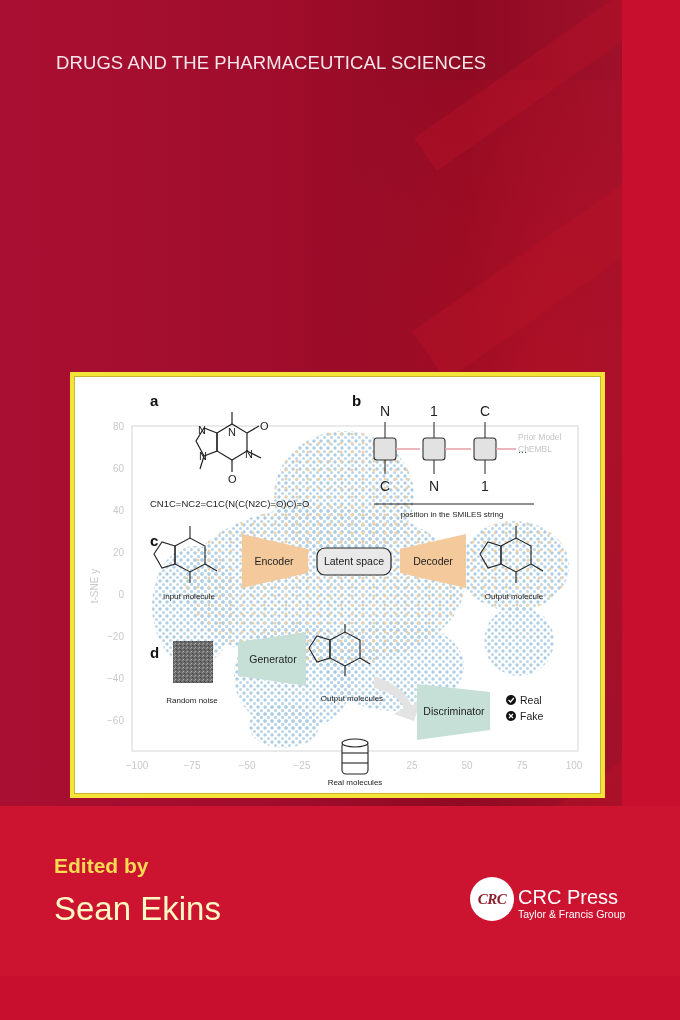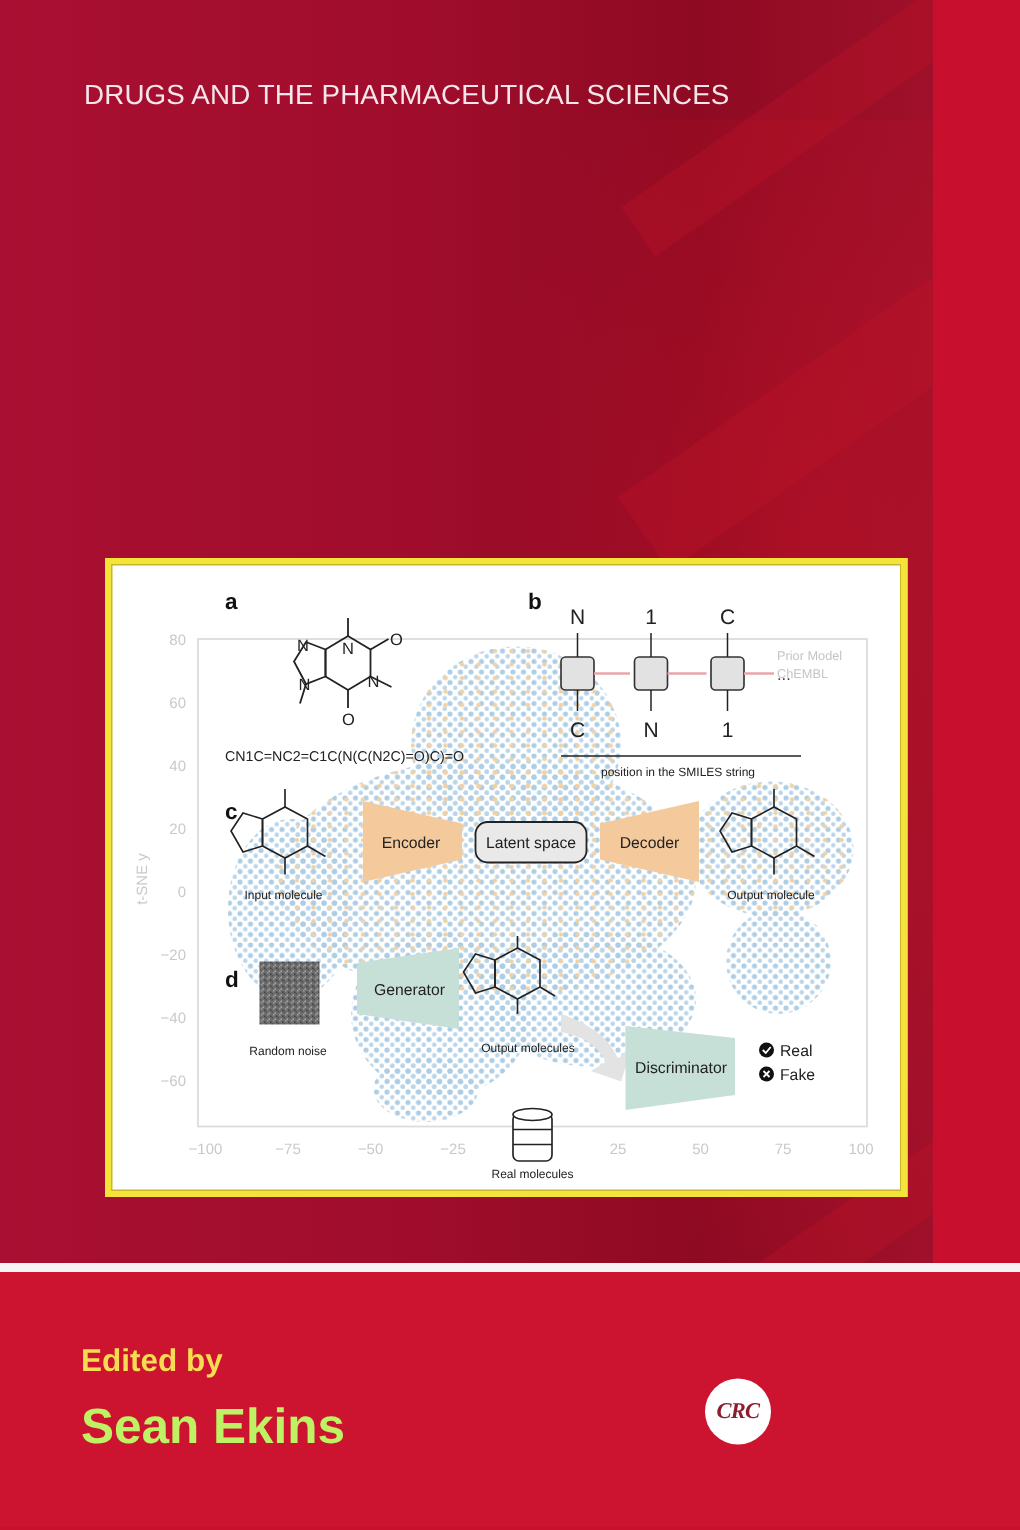--- a/index.html
+++ b/index.html
@@ -13,23 +13,23 @@
   .top .stripe { position: absolute; background: rgba(190,20,40,0.35); transform: rotate(-35deg); }
 
   .series { position: absolute; left: 56px; top: 52px; color: #f4e6ea; font-size: 18.5px; letter-spacing: 0.1px; }
   .title { position: absolute; left: 54px; top: 146px; color: #ffffff; font-weight: bold; font-size: 49px; line-height: 59px; letter-spacing: 0.3px; }
 
   .figure-frame { position: absolute; left: 70px; top: 372px; width: 535px; height: 426px;
     border: 4px solid #f4e43a; background: #fff; box-shadow: 0 0 0 1px #c9b62a inset; }
   .fig { position: absolute; left: 0; top: 0; width: 527px; height: 418px; }
 
   .sep { position: absolute; left: 0; top: 842px; width: 680px; height: 8px; background: #f7f2f3; border-bottom: 1px solid #ddd; }
-  .bottom { position: absolute; left: 0; top: 848px; width: 680px; height: 170px; background: #cc1431; }
+  .bottom { position: absolute; left: 0; top: 806px; width: 680px; height: 170px; background: #cc1431; }
   .edited { position: absolute; left: 54px; top: 48px; color: #f7dc53; font-weight: bold; font-size: 21px; }
-  .author { position: absolute; left: 54px; top: 84px; color: #bef264; font-weight: bold; font-size: 33px; }
+  .author { position: absolute; left: 54px; top: 84px; color: #fef9c3; font-weight: normal; font-size: 33px; }
   .publisher { position: absolute; left: 470px; top: 71px; display: flex; align-items: flex-end; }
   .crc-logo { width: 44px; height: 44px; border-radius: 50%; background: #fff; display: flex; align-items: center; justify-content: center;
     color: #8c1d2e; font-family: "Liberation Serif", serif; font-style: italic; font-weight: bold; font-size: 15px; letter-spacing: -0.5px; }
   .pub-text { margin-left: 4px; color: #fff; }
   .pub-name { font-size: 20px; line-height: 22px; }
   .pub-sub { font-size: 10.5px; line-height: 13px; }
 </style>
 </head>
 <body>
 
@@ -225,14 +225,18 @@
   </div>
 </div>
 
 <div class="sep"></div>
 
 <div class="bottom">
   <div class="edited">Edited by</div>
   <div class="author">Sean Ekins</div>
   <div class="publisher">
     <div class="crc-logo">CRC</div>
+    <div class="pub-text">
+      <div class="pub-name">CRC Press</div>
+      <div class="pub-sub">Taylor &amp; Francis Group</div>
+    </div>
   </div>
 </div>
 
 </body></html>

